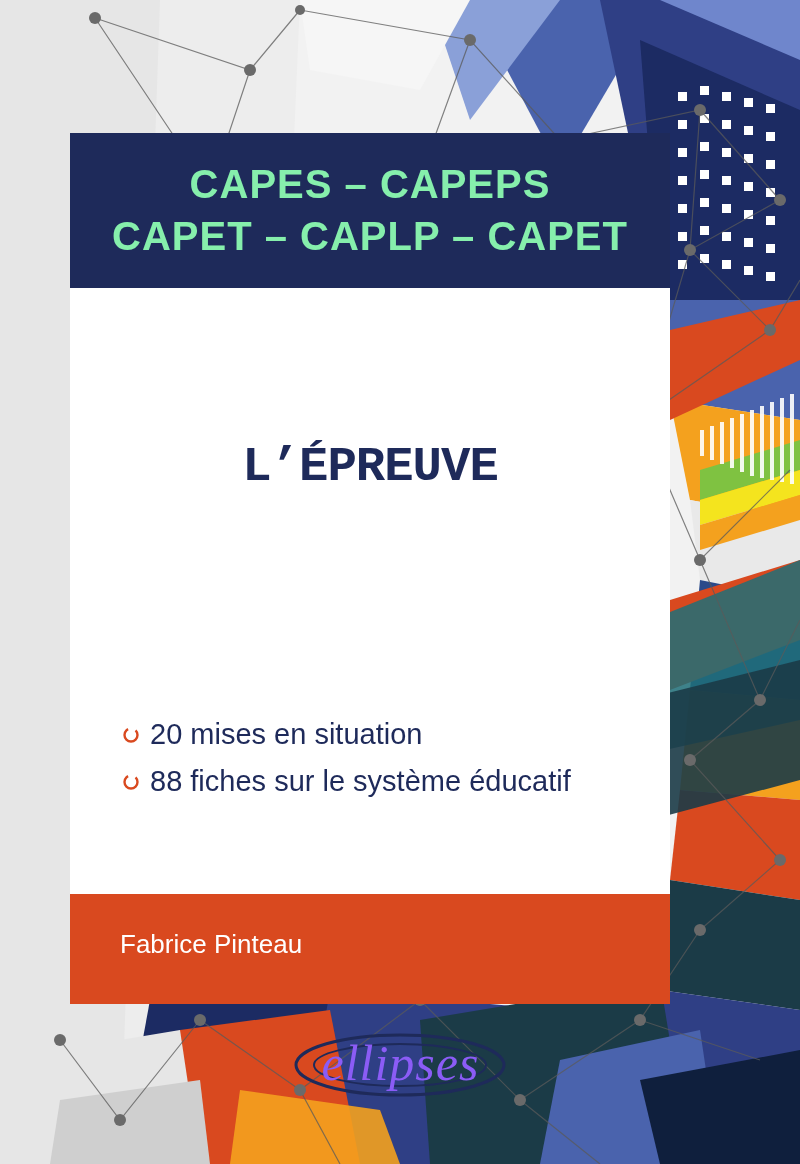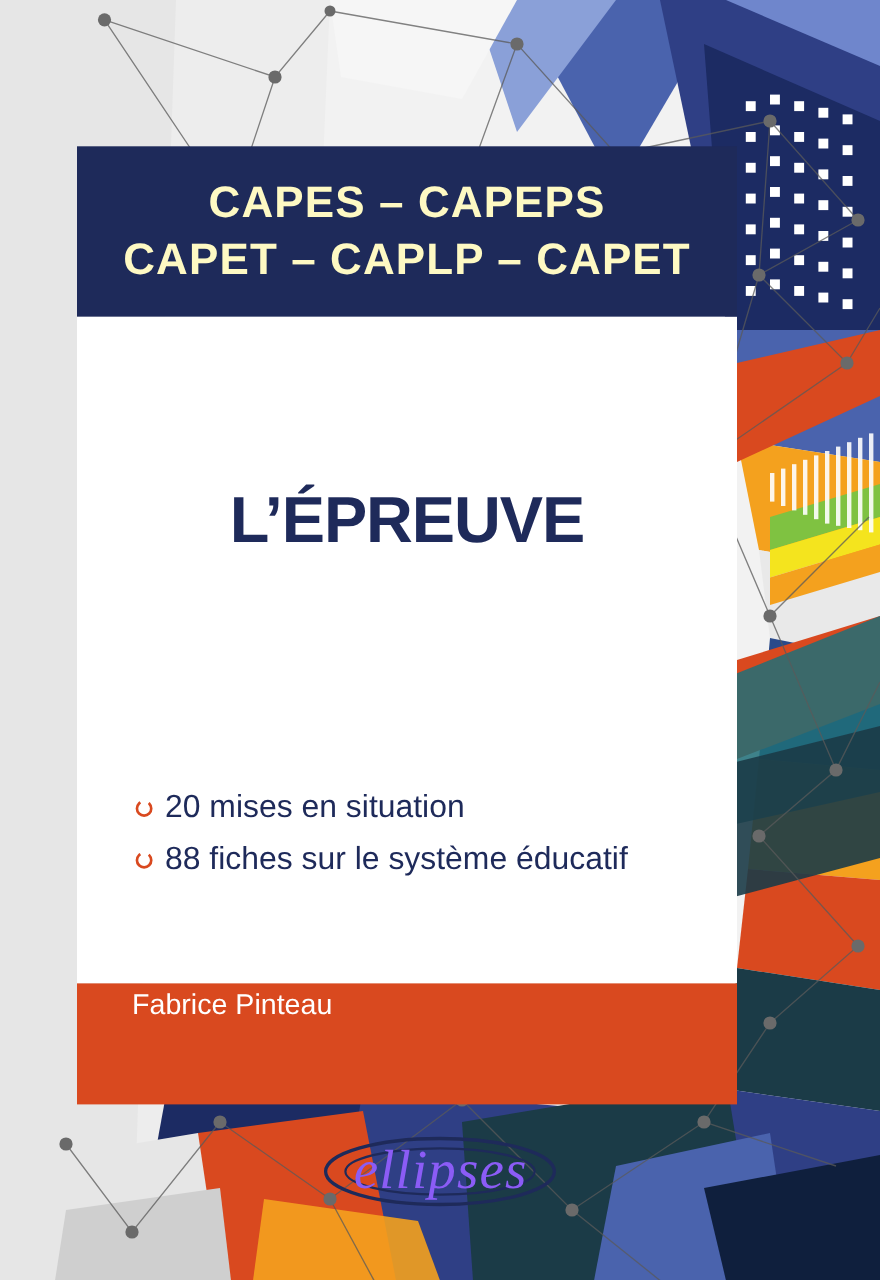--- a/index.html
+++ b/index.html
@@ -31,21 +31,21 @@
     width: 600px;
     height: 155px;
     background: #1e2a5a;
     display: flex;
     flex-direction: column;
     align-items: center;
     justify-content: center;
     box-sizing: border-box;
   }
   .banner-line {
-    color: #fef9c3;
+    color: #86efac;
     font-weight: bold;
     font-size: 40px;
     letter-spacing: 1px;
     line-height: 1.28;
     white-space: nowrap;
   }
   
   .panel {
     position: absolute;
     left: 70px;
@@ -56,23 +56,24 @@
     box-sizing: border-box;
   }
   .main-title {
     position: absolute;
     left: 0;
     top: 150px;
     width: 600px;
     text-align: center;
     color: #1e2a5a;
     font-weight: bold;
-    font-size: 59px;
+    font-size: 49px;
     line-height: 1.22;
     letter-spacing: -1px;
+    font-family: Liberation Mono, monospace;
   }
   .bullets {
     position: absolute;
     left: 0;
     top: 415px;
     width: 600px;
     padding-left: 52px;
     box-sizing: border-box;
     margin-top: 15px;
   }
@@ -96,21 +97,21 @@
   }
   
   .authors-band {
     position: absolute;
     left: 70px;
     top: 894px;
     width: 600px;
     height: 110px;
     background: #d9491f;
     box-sizing: border-box;
-    padding: 1px 0 0 50px;
+    padding: 32px 0 0 50px;
   }
   .author-name {
     color: #ffffff;
     font-size: 26px;
     line-height: 1.45;
     white-space: nowrap;
   }
   
   .logo {
     position: absolute;

